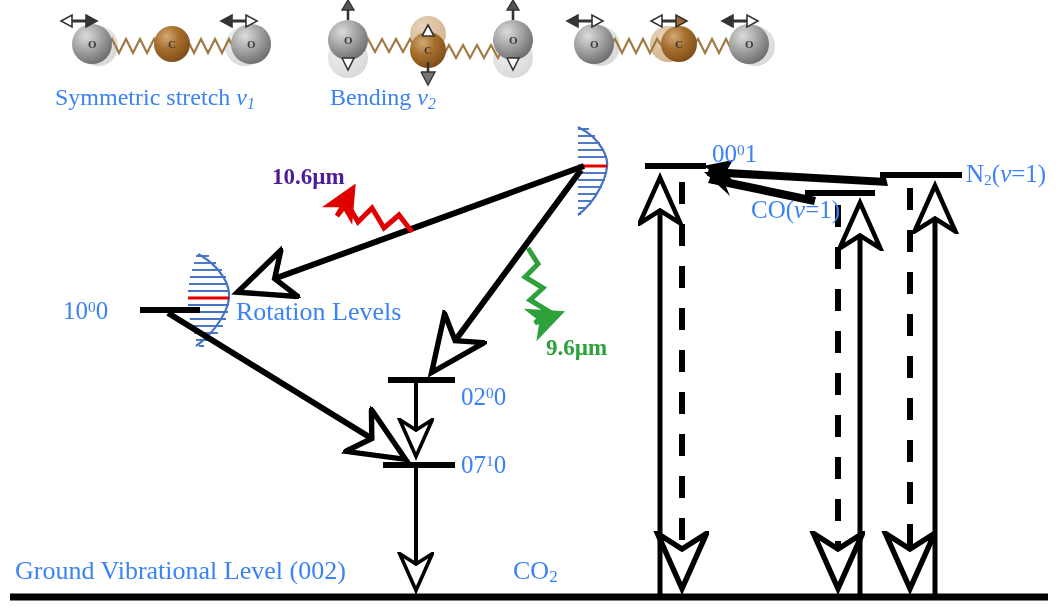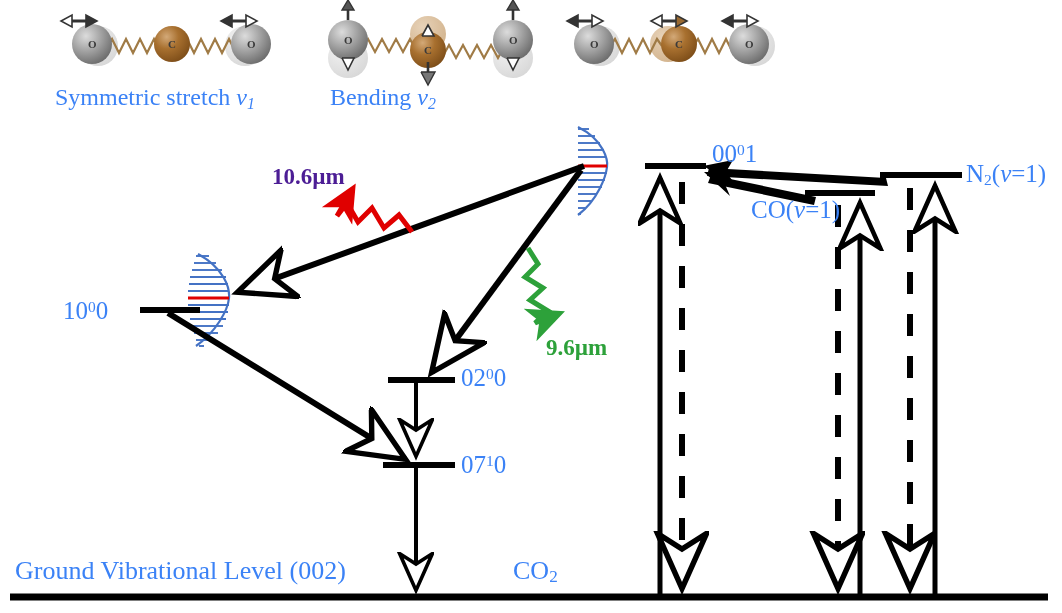--- a/index.html
+++ b/index.html
@@ -237,21 +237,21 @@
   </svg>
 
   <div class="lbl lvl" style="left:712px;top:140px;">
     <span>00</span><sup>0</sup><span>1</span>
   </div>
 
   <div class="lbl lvl" style="left:63px;top:297px;">
     <span>10</span><sup>0</sup><span>0</span>
   </div>
 
-  <div class="lbl lvl" style="left:461px;top:364px;text-align:right;">
+  <div class="lbl lvl" style="left:461px;top:383px;text-align:right;">
     <span>02</span><sup>0</sup><span>0</span>
   </div>
 
   <div class="lbl lvl" style="left:461px;top:451px;">
     <span>07</span><sup>1</sup><span>0</span>
   </div>
 
   <div class="lbl lvl" style="left:725px;top:196px;margin-left:26px;">
     <span>CO(</span><i>v</i><span>=1)</span>
   </div>
@@ -259,20 +259,21 @@
   <div class="lbl lvl" style="left:966px;top:160px;">
     <span>N</span><sub>2</sub><span>(</span><i>v</i><span>=1)</span>
   </div>
 
   <div class="lbl big" style="left:15px;top:556px;">Ground Vibrational Level (002)</div>
 
   <div class="lbl big" style="left:513px;top:556px;">
     <span>CO</span><sub style="font-size:0.66em;vertical-align:-0.2em;">2</sub>
   </div>
 
+  <div class="lbl big" style="left:236px;top:297px;">Rotation Levels</div>
 
 
 
   <div class="lbl wave-lab red" style="left:272px;top:164px;">10.6µm</div>
 
   <div class="lbl wave-lab green" style="left:546px;top:303px;">9.6µm</div>
 
   <div class="atom-letter" style="left:88px;top:38px;">O</div>
   <div class="atom-letter" style="left:168px;top:38px;">C</div>
   <div class="atom-letter" style="left:247px;top:38px;">O</div>

